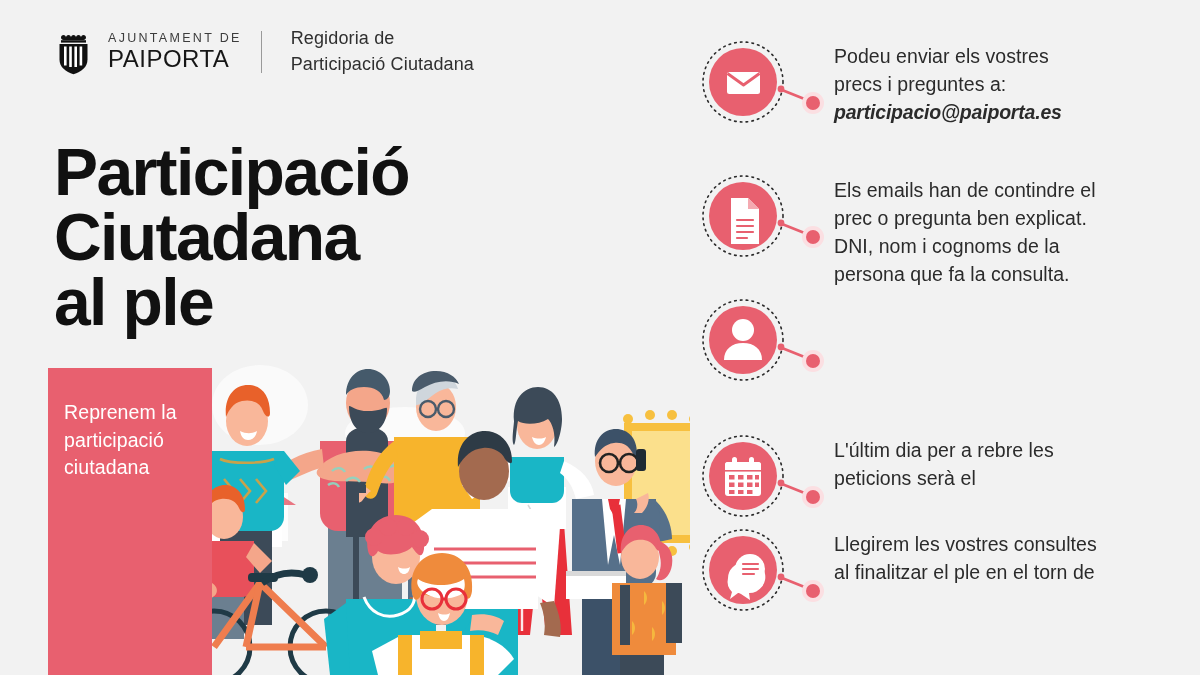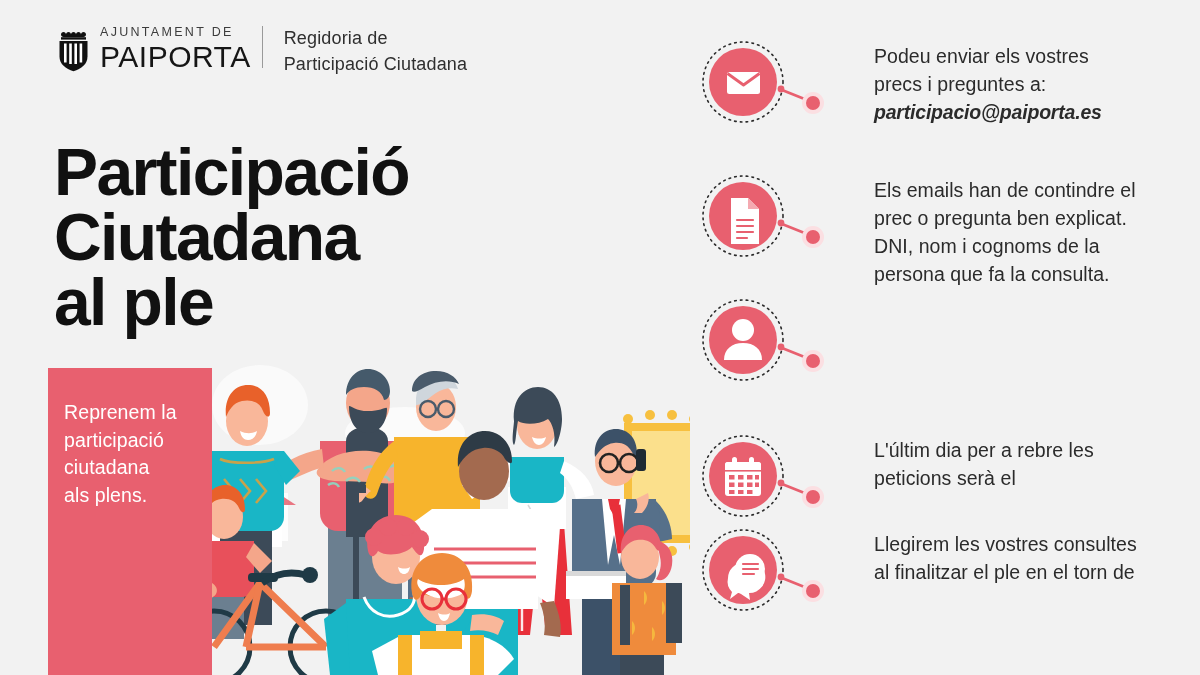--- a/index.html
+++ b/index.html
@@ -15,41 +15,42 @@
     overflow: hidden;
     font-family: "Liberation Sans", sans-serif;
   }
 
   
   #logo-bar {
     position: absolute;
     left: 55px;
     top: 26px;
     display: flex;
-    gap: 5px;
+    align-items: center;
+    gap: 13px;
   }
   #crest {
     width: 40px;
     height: 46px;
     flex: none;
   }
   .logo-names {
     display: flex;
     flex-direction: column;
     line-height: 1;
   }
   #logo-sub {
     font-size: 12.5px;
     letter-spacing: 2.3px;
     color: #3c3c3c;
     font-weight: 400;
     margin-bottom: 3px;
   }
   #logo-main {
-    font-size: 30px;
+    font-size: 24px;
     letter-spacing: 0.5px;
     color: #161616;
     font-weight: 400;
   }
   #logo-divider {
     width: 1px;
     height: 42px;
     background: #9a9a9a;
     margin: 0 16px 0 6px;
   }
@@ -134,21 +135,21 @@
     height: 94px;
   }
   .bullet-text {
     font-size: 19.5px;
     line-height: 1.44;
     color: #2b2b2b;
     letter-spacing: 0.05px;
     padding-top: 2px;
     width: 320px;
   }
-  .bullet-text .ln { display: block; margin-left: 40px; }
+  .bullet-text .ln { display: block; }
   .bullet-text .em {
     font-weight: 800;
     font-style: italic;
     letter-spacing: -0.2px;
   }
 </style>
 </head>
 <body>
 
 <div id="poster">
@@ -404,21 +405,20 @@
         <path d="M288 268c4 2 9 2 12 0-1 5-3 8-6 8s-5-3-6-8z" fill="#ffffff"></path>
       </g>
     </g>
   </svg>
 
   <div id="pink-box">
     <div id="pink-box-text">
       <span class="ln">Reprenem la</span>
       <span class="ln">participació</span>
       <span class="ln">ciutadana</span>
-      <span class="ln">als plens.</span>
     </div>
   </div>
 
   <div id="bullet-list">
 
     <div class="bullet" style="top:0px;">
       <div class="badge-wrap">
         <svg class="badge-svg" viewBox="0 0 140 94">
           <circle cx="49" cy="42" r="40" fill="none" stroke="#2b2b2b" stroke-width="1.6" stroke-dasharray="1.6 4.2" stroke-linecap="round"></circle>
           <circle cx="49" cy="42" r="34" fill="#e8606f"></circle>

